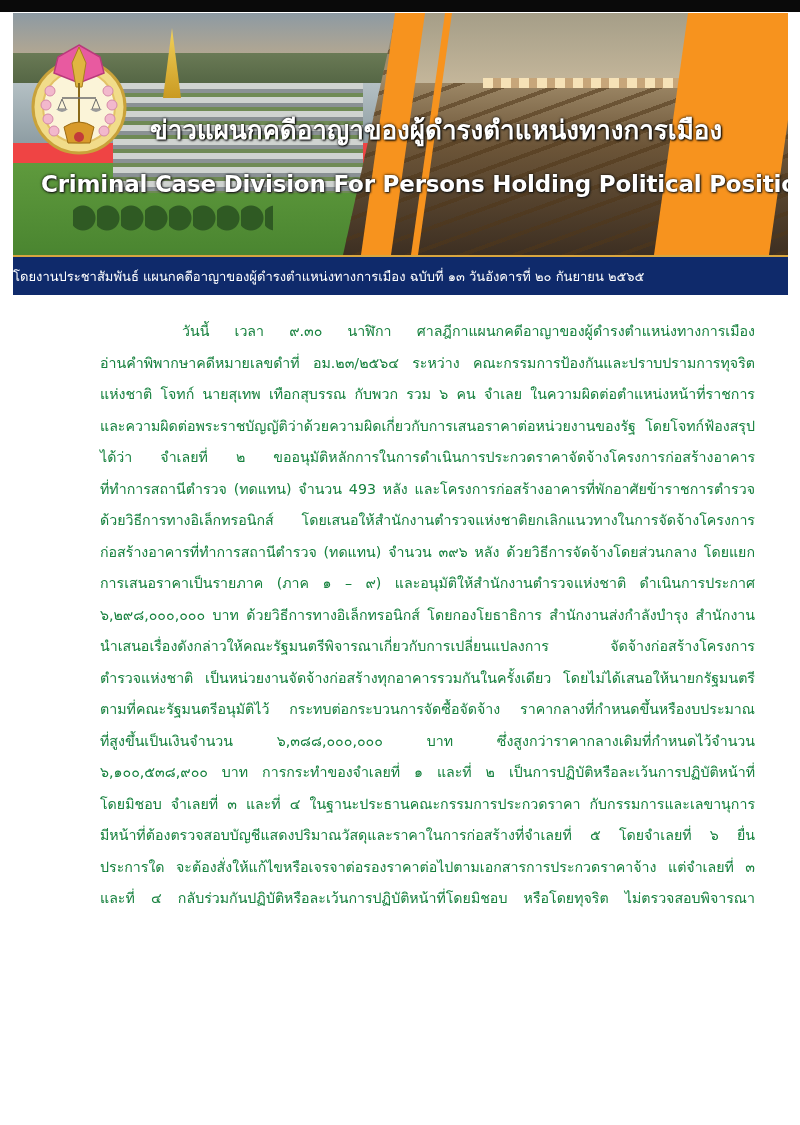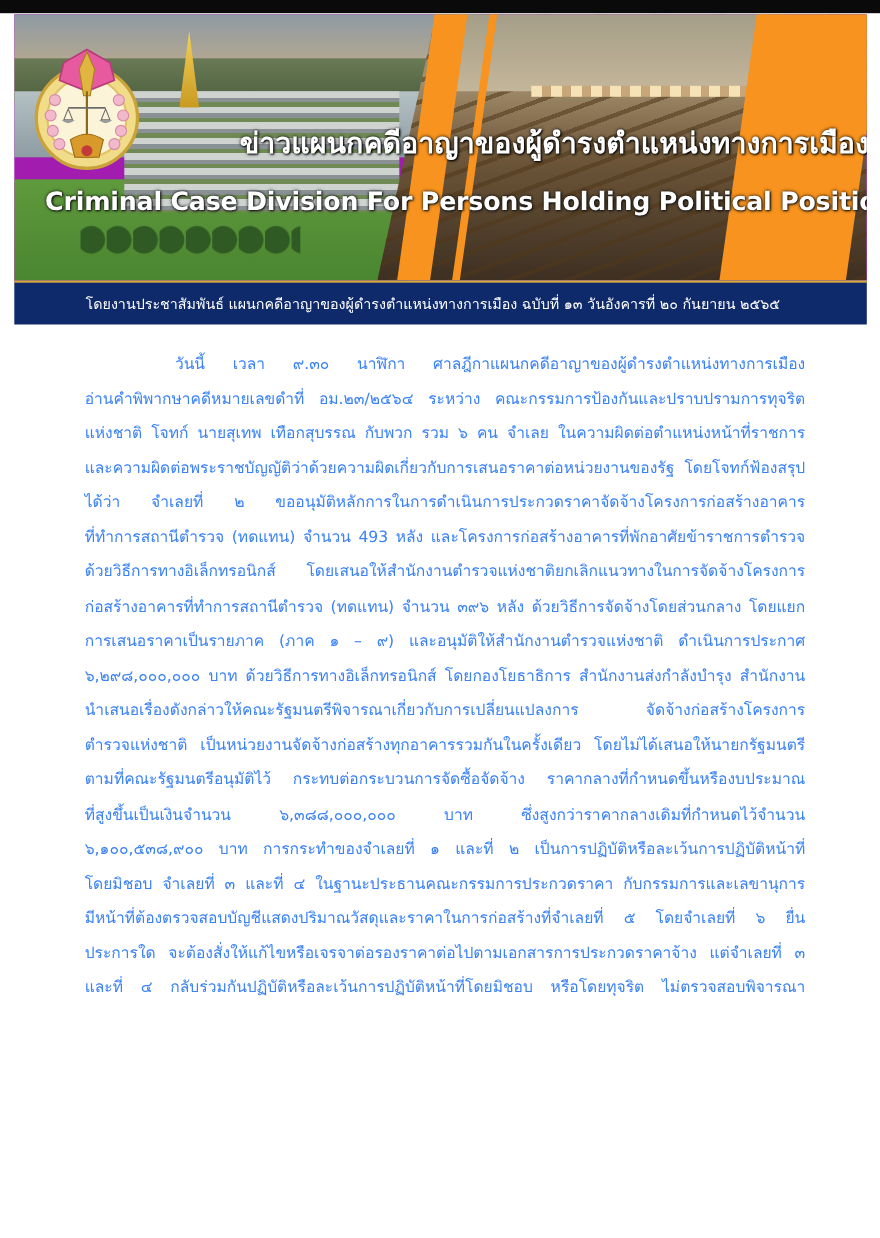--- a/index.html
+++ b/index.html
@@ -3,21 +3,21 @@
   <meta charset="utf-8">
   <style>
     * { box-sizing: border-box; margin: 0; padding: 0; }
     html, body { width: 800px; height: 1125px; background: #ffffff; overflow: hidden; }
     body { position: relative; font-family: "DejaVu Sans", sans-serif; color: #1a1a1a; }
 
     .top-strip { position: absolute; left: 0; top: 0; width: 800px; height: 12px; background: #0a0a0a; }
 
     .banner {
       position: absolute; left: 13px; top: 13px; width: 775px; height: 242px;
-      overflow: hidden; background: #a21caf; text-align: right;
+      overflow: hidden; background: #ef4444;
     }
     
     .scene-sky { position: absolute; left: 0; top: 0; width: 420px; height: 80px;
       background: linear-gradient(180deg, #8d9aa3 0%, #b8a98f 60%, #d7b892 100%); }
     .scene-trees { position: absolute; left: 0; top: 40px; width: 420px; height: 40px;
       background: linear-gradient(180deg, #6a7a55 0%, #4e6040 100%); }
     .scene-river { position: absolute; left: 0; top: 70px; width: 420px; height: 60px;
       background: linear-gradient(180deg, #b4c0c4 0%, #8e9da3 100%); }
     .scene-lawn { position: absolute; left: 0; top: 150px; width: 360px; height: 92px;
       background: linear-gradient(180deg, #5f9a3d 0%, #4a8530 100%); }
@@ -55,28 +55,28 @@
     }
     .banner-title-en {
       position: absolute; left: 28px; top: 158px; width: 760px;
       font-family: "DejaVu Sans", sans-serif; font-size: 23px; font-weight: bold;
       color: #ffffff; text-shadow: 0 0 3px #000, 1px 1px 2px #222; white-space: nowrap; letter-spacing: -0.2px;
     }
 
     .subtitle-bar {
       position: absolute; left: 13px; top: 255px; width: 775px; height: 40px;
       background: #0f2a6b; border-top: 2px solid #d8a640;
-      display: flex; align-items: center; justify-content: center; padding-right: 14px;
+      display: flex; align-items: center; justify-content: flex-start; padding-right: 14px;
     }
     .subtitle-text { color: #ffffff; font-size: 13px; white-space: nowrap; }
 
     .body-text {
-      position: absolute; left: 77px; top: 316px; width: 655px;
+      position: absolute; left: 100px; top: 316px; width: 655px;
       font-family: "DejaVu Sans", sans-serif; font-size: 14.2px; line-height: 31.5px;
-      color: #3b82f6; text-align: justify;
+      color: #15803d; text-align: justify;
     }
     .body-line { display: block; white-space: nowrap; text-align-last: justify; text-align: justify; }
     .body-line.first { padding-left: 82px; }
   </style>
 </head>
 <body>
 
 <div class="top-strip"></div>
 
 <div class="banner">

